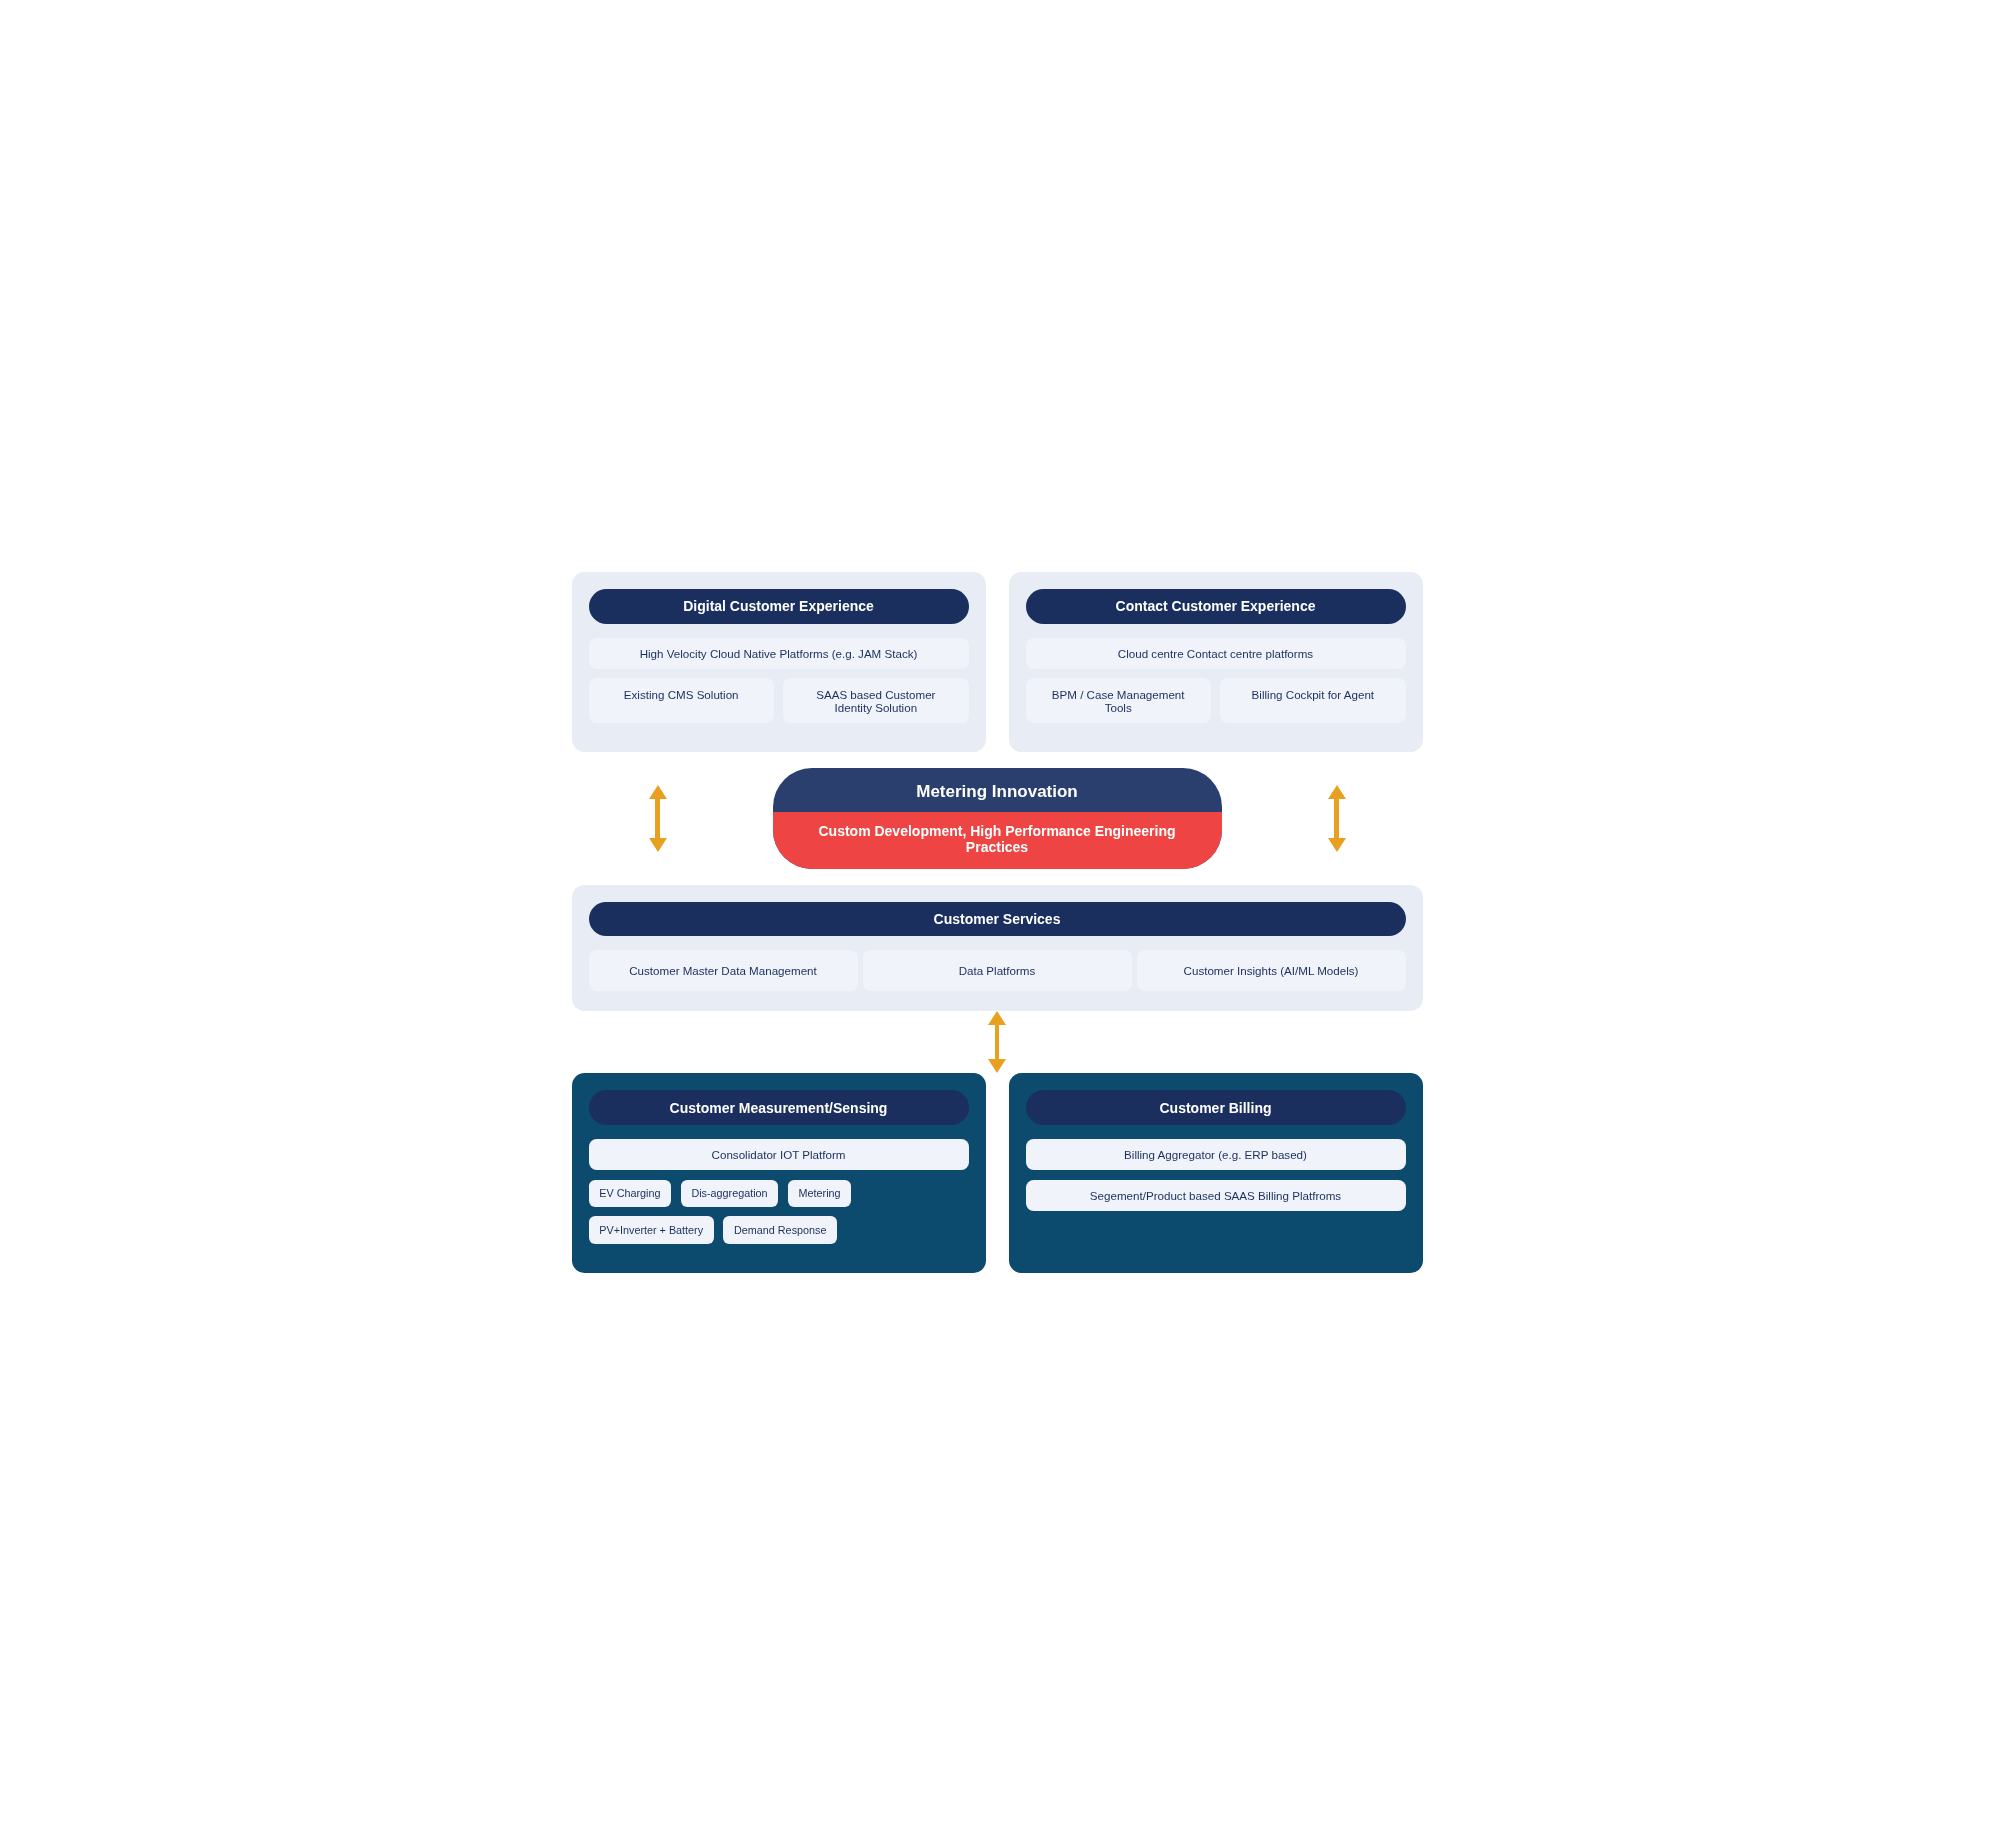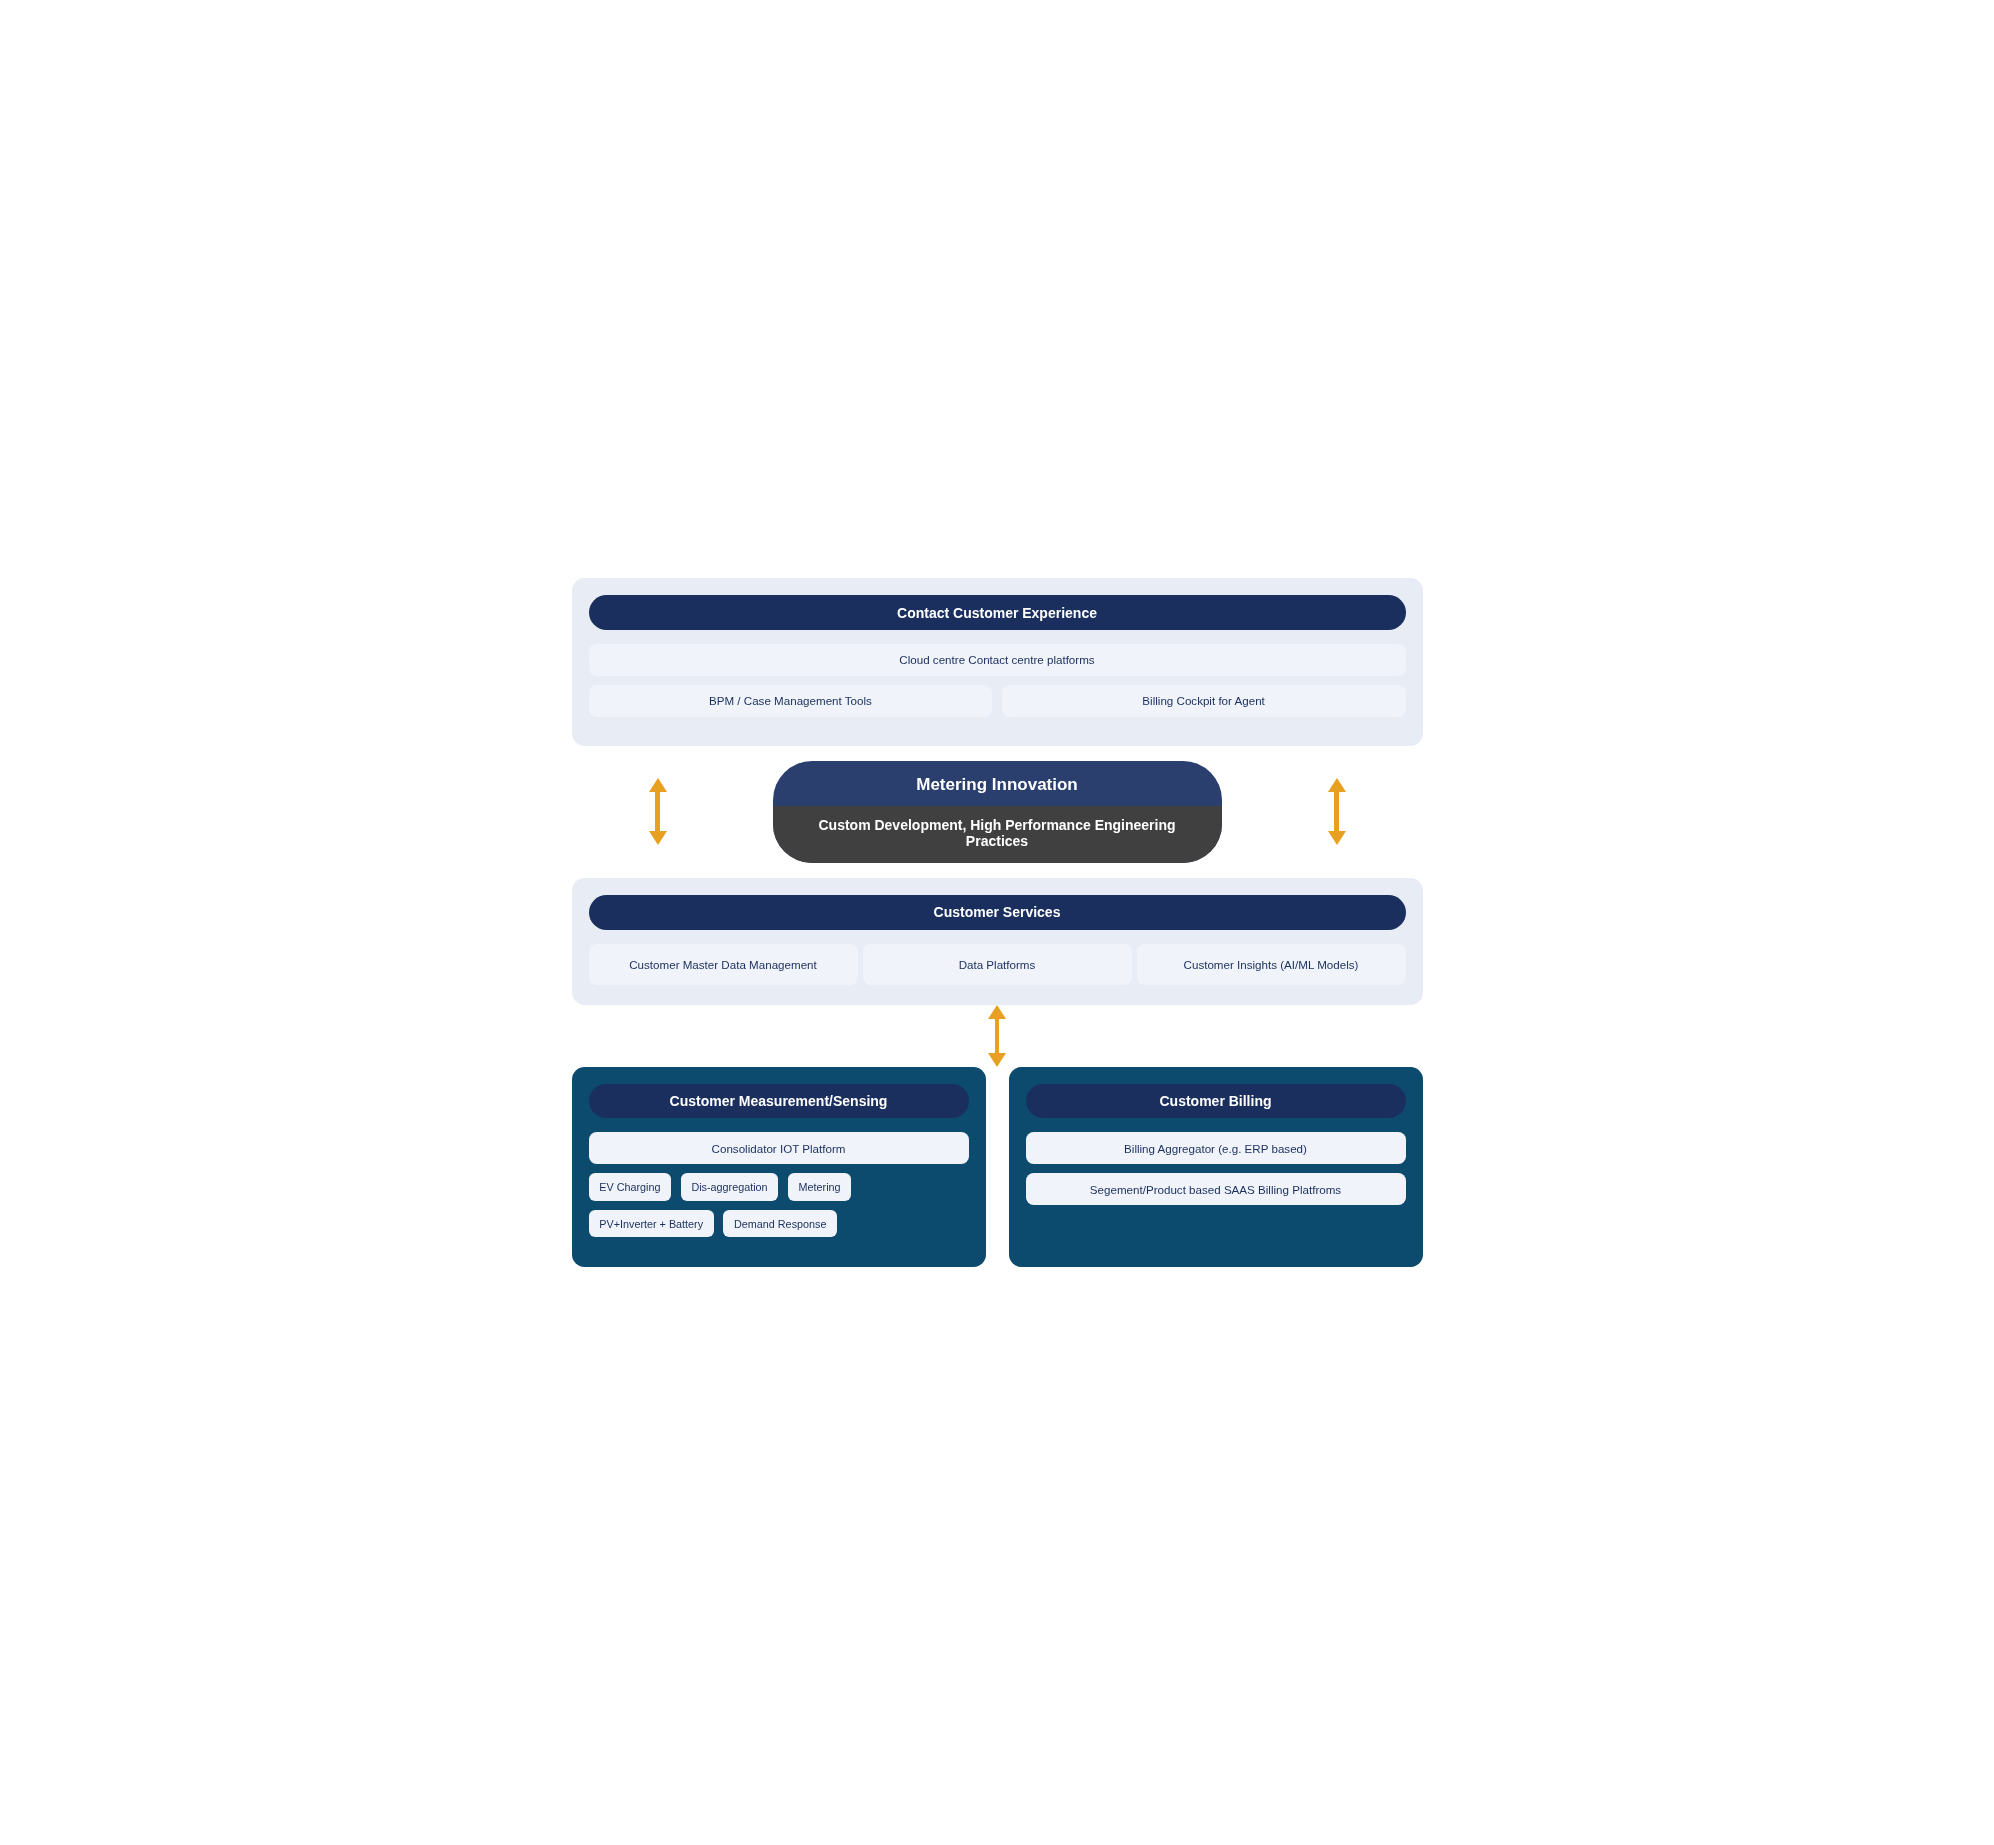--- a/index.html
+++ b/index.html
@@ -108,21 +108,21 @@
       margin: 7.7px auto;
       text-align: center;
     }
     .pi-top {
       padding: 14px 23px 10.8px;
       font-size: 17px;
       font-weight: 700;
       color: #ffffff;
     }
     .pi-bottom {
-      background: #404040;
+      background: #ef4444;
       padding: 10.8px 23px 14px;
       font-size: 14px;
       font-weight: 600;
       color: #ffffff;
     }
 
     
     .customer-services-section {
       width: 100%;
       margin-top: 0;
@@ -181,20 +181,30 @@
       align-items: center;
     }
   </style>
 </head>
 <body>
 
 <div class="diagram-container">
 
   <div class="top-row">
 
+    <div class="section-box">
+      <div class="section-header">Digital Customer Experience</div>
+      <div class="chips-row">
+        <div class="chip full">High Velocity Cloud Native Platforms (e.g. JAM Stack)</div>
+      </div>
+      <div class="chips-row">
+        <div class="chip">Existing CMS Solution</div>
+        <div class="chip">SAAS based Customer Identity Solution</div>
+      </div>
+    </div>
 
     <div class="section-box">
       <div class="section-header">Contact Customer Experience</div>
       <div class="chips-row">
         <div class="chip full">Cloud centre Contact centre platforms</div>
       </div>
       <div class="chips-row">
         <div class="chip">BPM / Case Management Tools</div>
         <div class="chip">Billing Cockpit for Agent</div>
       </div>

